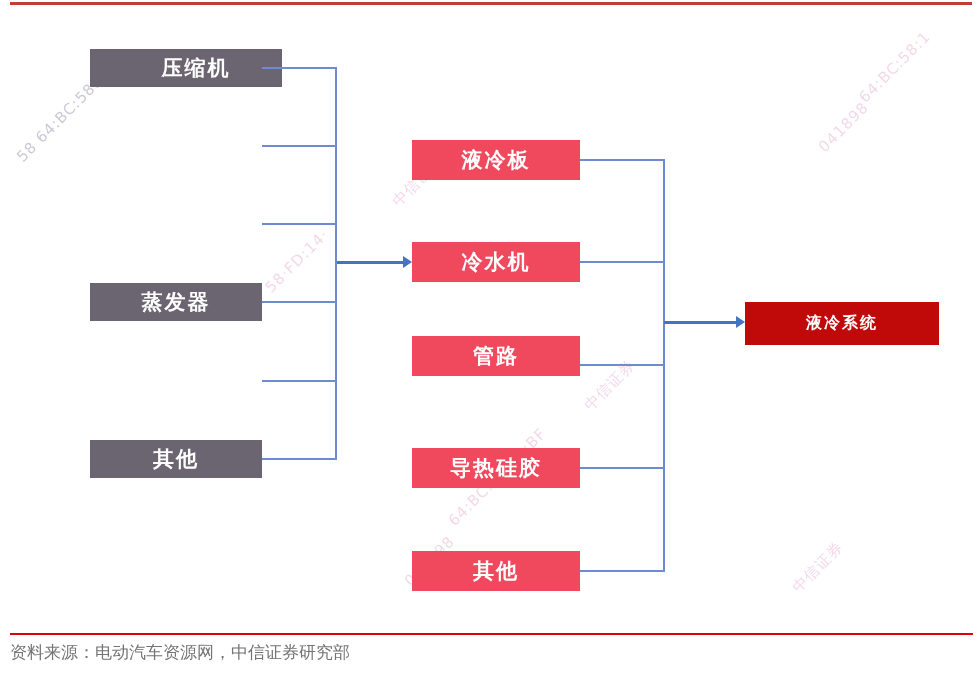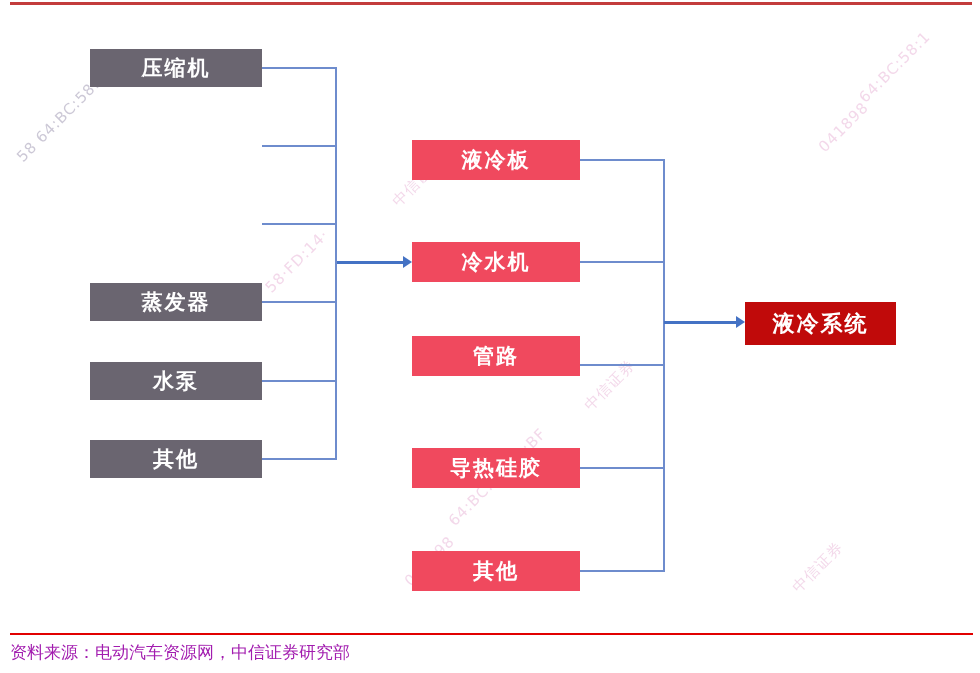--- a/index.html
+++ b/index.html
@@ -3,31 +3,31 @@
 <meta charset="utf-8">
 <style>
   html,body{margin:0;padding:0;background:#ffffff;}
   .canvas{
     position:relative;width:980px;height:673px;background:#ffffff;overflow:hidden;
     font-family:"DejaVu Sans","Liberation Sans",sans-serif;
   }
   .top-rule{position:absolute;left:10px;top:2px;width:962px;height:3px;background:#c33c3c;}
   .bottom-rule{position:absolute;left:10px;top:633px;width:963px;height:2px;background:#e10000;}
   .source-text{
-    position:absolute;left:10px;top:641px;font-size:17px;color:#a21caf;
+    position:absolute;left:10px;top:641px;font-size:17px;color:#737373;
     font-family:"DejaVu Sans","Liberation Sans",sans-serif;
   }
   .box{
     position:absolute;display:flex;align-items:center;justify-content:center;
     color:#ffffff;font-weight:bold;font-size:21px;letter-spacing:2px;
     font-family:"DejaVu Serif","Liberation Serif",serif;
   }
   .box-gray{background:#6a6570;left:90px;width:172px;height:38px;}
   .box-pink{background:#f0495e;left:412px;width:168px;height:40px;}
-  .box-darkred{background:#c00a0a;left:745px;top:302px;width:151px;height:43px;font-size:22px;}
+  .box-darkred{background:#c00a0a;left:745px;top:302px;width:194px;height:43px;font-size:16px;}
   .hline,.vline{position:absolute;background:#6e8ccd;}
   .arrow-line{position:absolute;background:#4472c4;}
   .arrow-head{
     position:absolute;width:0;height:0;
     border-top:6px solid transparent;border-bottom:6px solid transparent;
     border-left:9px solid #4472c4;
   }
   .wm{
     position:absolute;transform:rotate(-45deg);transform-origin:center;
     font-size:15px;letter-spacing:1px;white-space:nowrap;pointer-events:none;
@@ -47,23 +47,22 @@
   <div class="wm wm-gray" style="left:2px;top:108px;">58 64:BC:58:F</div>
   <div class="wm wm-pink" style="left:848px;top:58px;">64:BC:58:1</div>
   <div class="wm wm-pink" style="left:812px;top:118px;">041898</div>
   <div class="wm wm-pink" style="left:256px;top:252px;">58·FD:14·</div>
   <div class="wm wm-pink" style="left:386px;top:172px;">中信证券</div>
   <div class="wm wm-pink" style="left:578px;top:376px;">中信证券</div>
   <div class="wm wm-pink" style="left:786px;top:558px;">中信证券</div>
   <div class="wm wm-pink" style="left:398px;top:552px;">041898</div>
   <div class="wm wm-pink" style="left:432px;top:468px;">64:BC:58·14:BF</div>
 
-  <div class="box box-gray" style="top:49px;">压缩机</div>
+  <div class="box box-gray" style="top:49px;padding-left:20px;">压缩机</div>
   <div class="box box-gray" style="top:283px;">蒸发器</div>
-  <div class="box box-gray" style="top:362px;">水泵</div>
   <div class="box box-gray" style="top:440px;">其他</div>
 
   <div class="hline" style="left:262px;top:67px;width:75px;height:2px;"></div>
   <div class="hline" style="left:262px;top:145px;width:75px;height:2px;"></div>
   <div class="hline" style="left:262px;top:223px;width:75px;height:2px;"></div>
   <div class="hline" style="left:262px;top:301px;width:75px;height:2px;"></div>
   <div class="hline" style="left:262px;top:380px;width:75px;height:2px;"></div>
   <div class="hline" style="left:262px;top:458px;width:75px;height:2px;"></div>
   <div class="vline" style="left:335px;top:67px;width:2px;height:393px;"></div>
 

